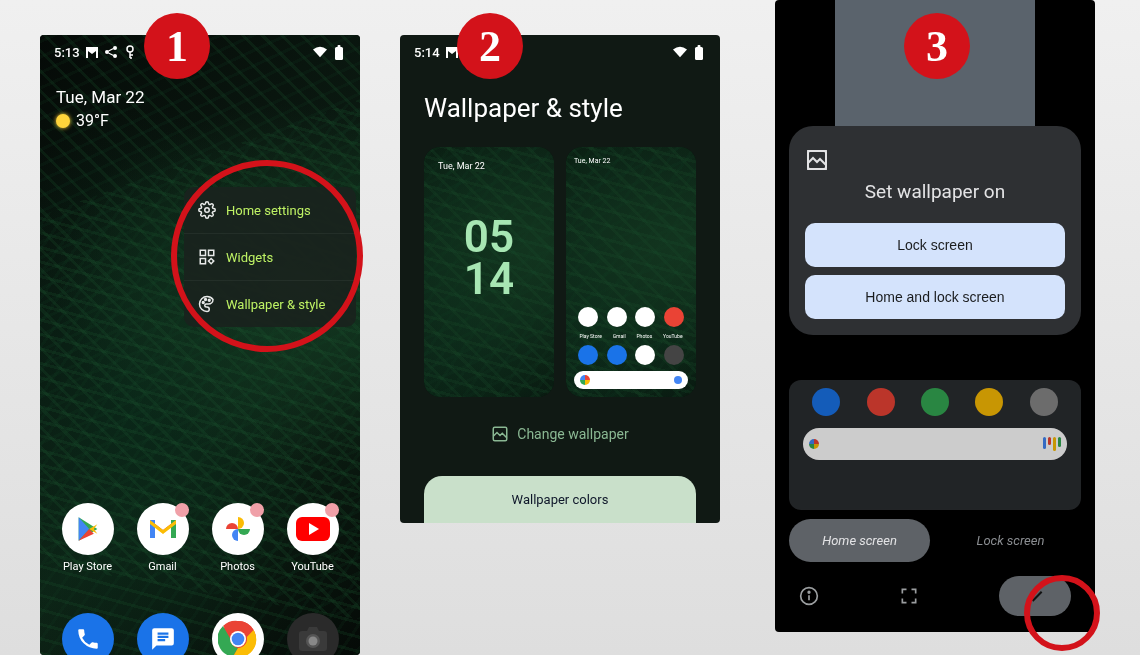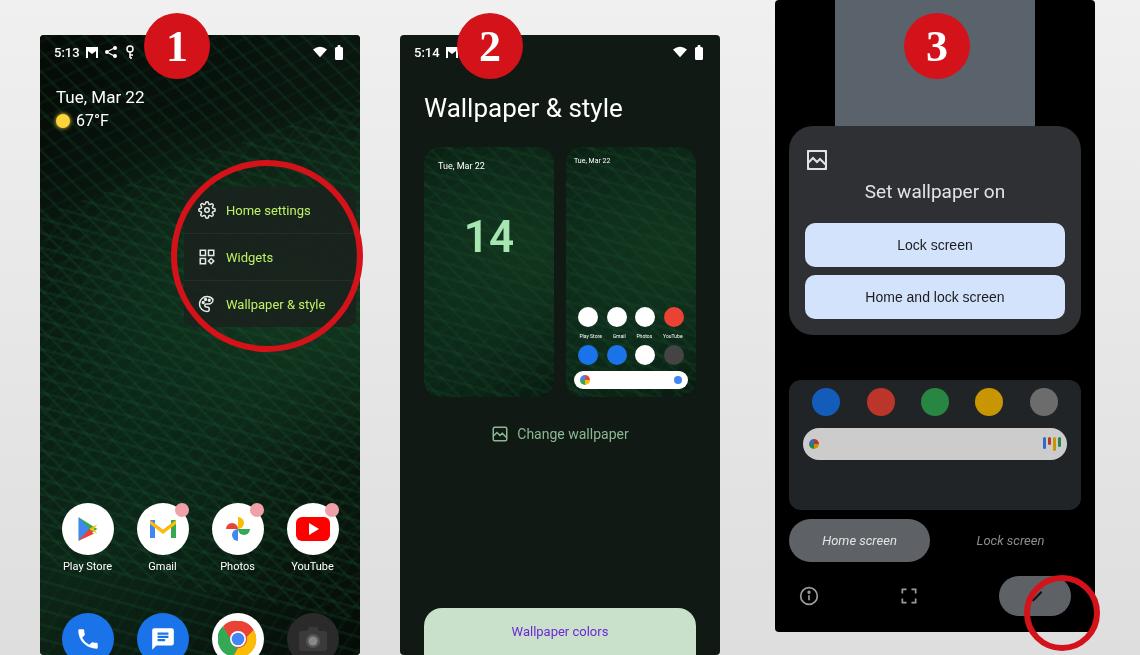--- a/index.html
+++ b/index.html
@@ -13,21 +13,21 @@
   }
   .stage { position: relative; width: 1140px; height: 655px; }
   .phone {
     position: absolute;
     width: 320px;
     background: #101914;
     border-radius: 4px;
     overflow: hidden;
   }
   .phone1 { left: 40px; top: 35px; height: 620px; }
-  .phone2 { left: 400px; top: 35px; height: 620px; }
+  .phone2 { left: 400px; top: 35px; height: 488px; }
   .phone3 { left: 775px; top: 0px; height: 632px; width: 320px; background:#000; }
 
   
   .badge {
     position: absolute;
     width: 66px; height: 66px;
     background: #d3121a;
     border-radius: 50%;
     color: #fff;
     font-size: 44px;
@@ -157,21 +157,21 @@
     color:#8ab893; font-size:14px; margin-top:28px;
   }
   .color-tabs {
     position:absolute; bottom:0; left:0; right:0;
     display:flex; gap:10px; padding:0 24px 0;
   }
   .color-tab {
     flex:1; padding:16px 0; text-align:center; font-size:13px;
     border-radius:18px 18px 0 0;
   }
-  .color-tab.active { background:#c9e0ca; color:#6d28d9; }
+  .color-tab.active { background:#c9e0ca; color:#0f172a; }
   .color-tab.inactive { background:#2a332c; color:#b8c0ba; }
 
   
   .wp-preview {
     position:absolute; top:0; left:50%; transform:translateX(-50%);
     width:200px; height:180px; background:#5a636c;
     border-radius:0 0 16px 16px;
   }
   .dialog {
     position:absolute; top:126px; left:14px; right:14px;
@@ -263,21 +263,21 @@
               <rect x="3.5" y="0" width="3" height="2.5" rx="1" fill="#fff"></rect>
             </svg>
       </span>
     </div>
   </div>
 
   <div class="weather-widget">
     <div class="weather-date">Tue, Mar 22</div>
     <div class="weather-temp">
       <span class="sunny-dot"></span>
-      <span>67°F</span>
+      <span>39°F</span>
     </div>
   </div>
 
   <div class="longpress-menu">
     <div class="lp-item">
       <span>
         <svg width="18" height="18" viewBox="0 0 24 24" fill="none" stroke="#e8eae9" stroke-width="2">
               <circle cx="12" cy="12" r="3"></circle>
               <path d="M19.4 15a1.7 1.7 0 0 0 .34 1.87l.06.06a2 2 0 1 1-2.83 2.83l-.06-.06a1.7 1.7 0 0 0-1.87-.34 1.7 1.7 0 0 0-1 1.56V21a2 2 0 0 1-4 0v-.09a1.7 1.7 0 0 0-1.12-1.56 1.7 1.7 0 0 0-1.87.34l-.06.06a2 2 0 1 1-2.83-2.83l.06-.06a1.7 1.7 0 0 0 .34-1.87 1.7 1.7 0 0 0-1.56-1H3a2 2 0 0 1 0-4h.09a1.7 1.7 0 0 0 1.56-1.12 1.7 1.7 0 0 0-.34-1.87l-.06-.06a2 2 0 1 1 2.83-2.83l.06.06a1.7 1.7 0 0 0 1.87.34h0a1.7 1.7 0 0 0 1-1.56V3a2 2 0 0 1 4 0v.09a1.7 1.7 0 0 0 1 1.56 1.7 1.7 0 0 0 1.87-.34l.06-.06a2 2 0 1 1 2.83 2.83l-.06.06a1.7 1.7 0 0 0-.34 1.87v0a1.7 1.7 0 0 0 1.56 1H21a2 2 0 0 1 0 4h-.09a1.7 1.7 0 0 0-1.56 1z"></path>
             </svg>
@@ -431,20 +431,21 @@
   </div>
 
   <div class="ws-title">Wallpaper &amp; style</div>
 
   <div class="preview-row">
 
     <div class="preview-tile">
       <div class="palm-bg"></div>
       <div class="lock-date">Tue, Mar 22</div>
       <div class="lock-clock">
+        <div>05</div>
         <div>14</div>
       </div>
     </div>
 
     <div class="preview-tile">
       <div class="palm-bg"></div>
       <div style="position:absolute;top:10px;left:8px;color:#fff;font-size:7px;">Tue, Mar 22</div>
       <div class="home-grid">
         <div class="mini-row">
           <div class="mini-icon"></div>

